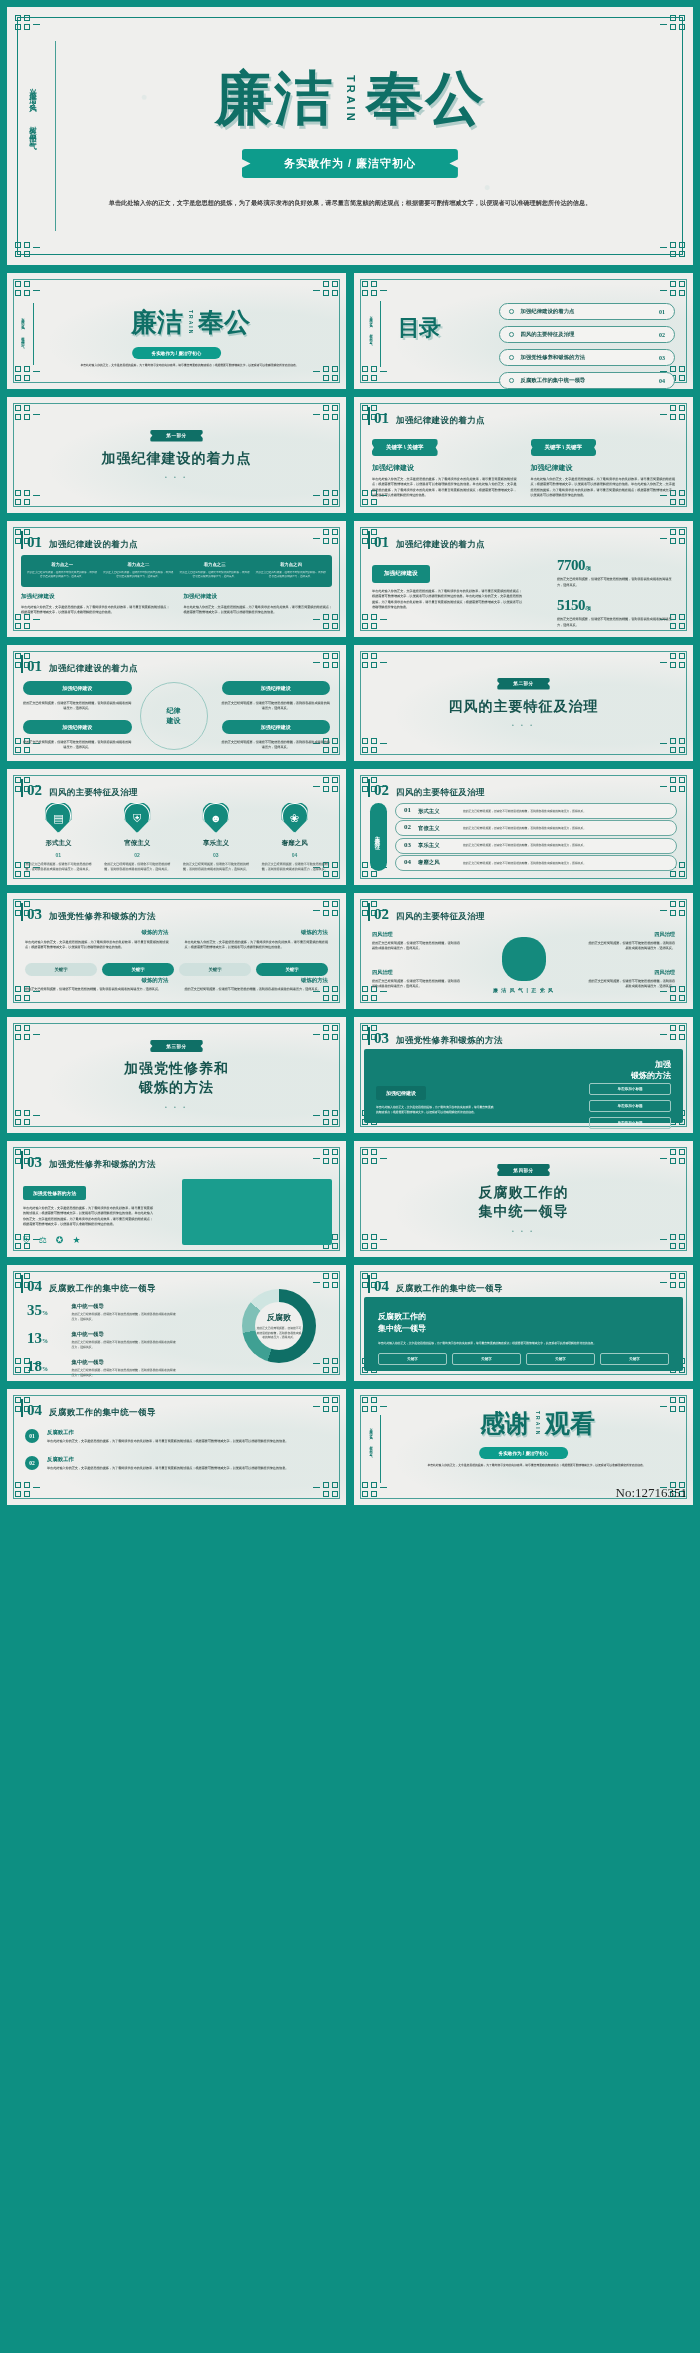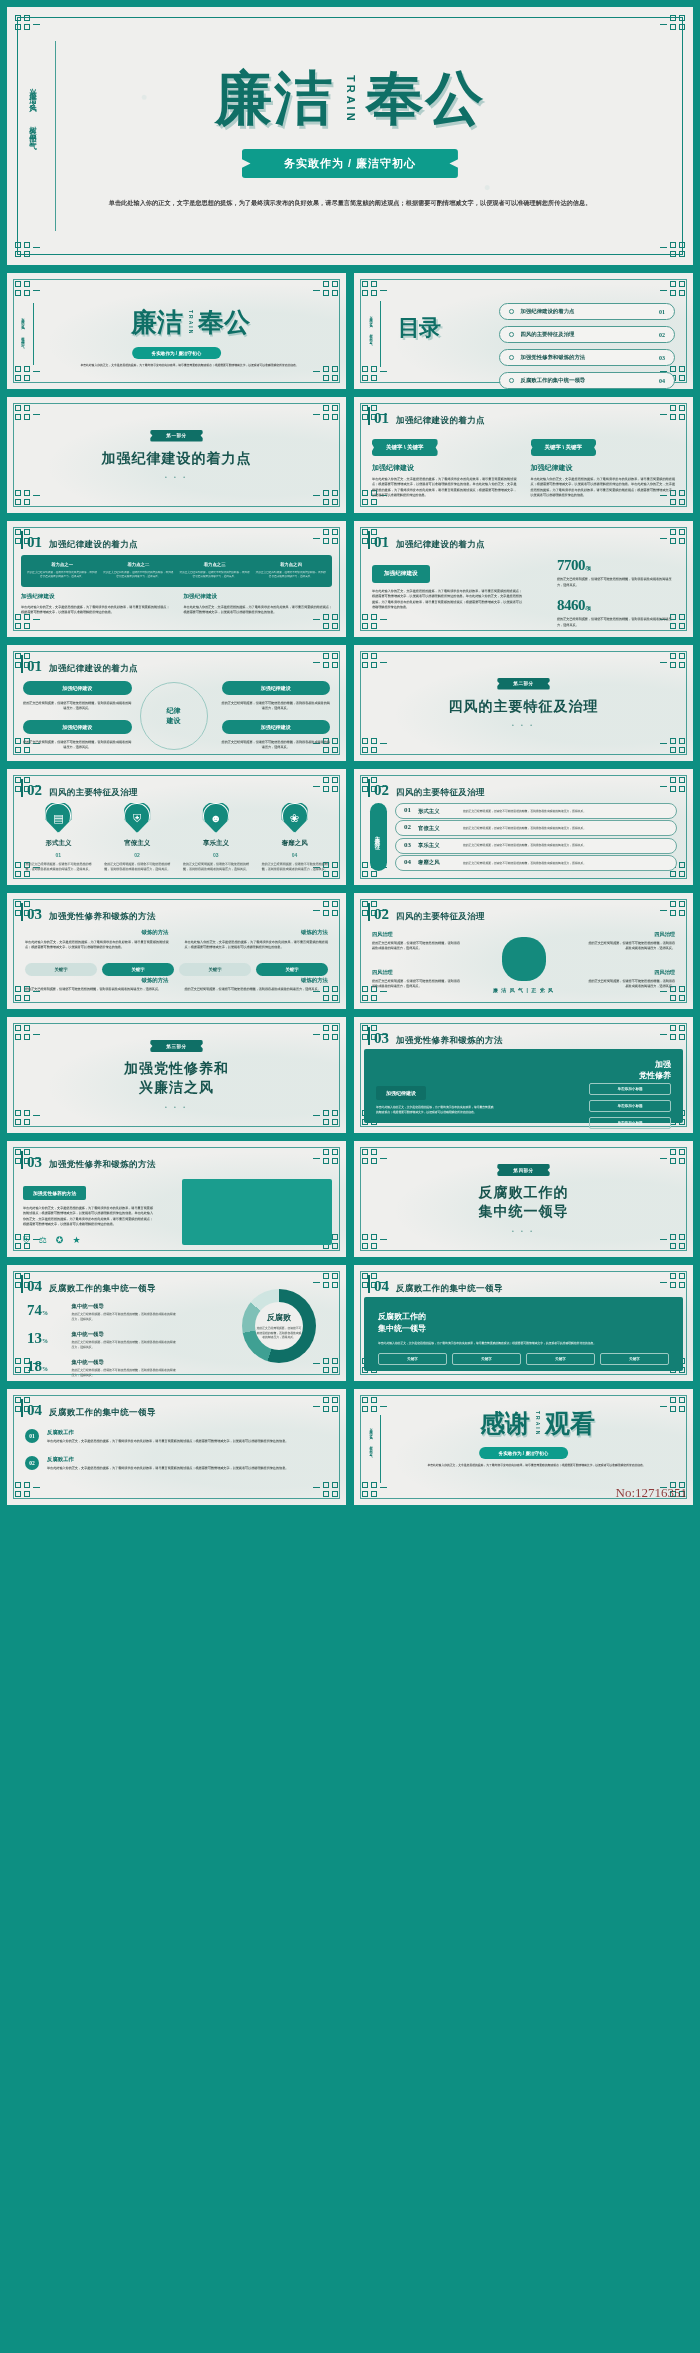--- a/index.html
+++ b/index.html
@@ -182,21 +182,21 @@
   .kchip { flex:1; background:#148a7d; color:#fff; font-size:4.4px; font-weight:800;
            text-align:center; padding:4px 0; border-radius:10px; }
   .kchip.lite { background:#cfe0dd; color:#19635b; }
 
   .num-badge {
     width:14px; height:14px; border-radius:50%; background:#148a7d; color:#fff;
     font-size:5.5px; font-weight:900; display:flex; align-items:center; justify-content:center;
     font-family:"Liberation Serif",serif; flex:0 0 auto;
   }
   .wm-text {
-    position:absolute; right:6px; bottom:4px; font-size:13px; color:#7f1d1d;
+    position:absolute; right:6px; bottom:4px; font-size:13px; color:#000000;
     font-family:"Liberation Serif",serif; opacity:.85; letter-spacing:0;
   }
   .blob {
     width:44px; height:44px; background:#148a7d;
     border-radius:45% 45% 45% 45% / 45% 45% 45% 45%;
   }
 </style>
 </head>
 <body>
 
@@ -539,21 +539,21 @@
       <div style="position:absolute;left:18px;top:40px;width:150px;">
         <div style="background:#148a7d;color:#fff;font-size:5.6px;font-weight:800;padding:5px 12px;border-radius:3px;display:inline-block;">加强纪律建设</div>
         <div class="mini-body" style="margin-top:6px;">单击此处输入你的正文，文字是您思想的提炼，为了最终演示发布的良好效果，请尽量言简意赅的阐述观点；根据需要可酌情增减文字，以便观者可以准确理解您所传达的信息。单击此处输入你的正文，文字是您思想的提炼，为了最终演示发布的良好效果，请尽量言简意赅的阐述观点；根据需要可酌情增减文字，以便观者可以准确理解您所传达的信息。</div>
       </div>
       <div style="position:absolute;right:16px;top:36px;width:120px;">
         <div style="margin-bottom:9px;">
           <div class="stat-num"><span>7700</span><small>/项</small></div>
           <div class="stat-desc">您的正文已经简明扼要，但请您不可能使思想的精髓，否则很容易造成观者的阅读压力，适得其反。</div>
         </div>
         <div style="margin-bottom:9px;">
-          <div class="stat-num"><span>8460</span><small>/项</small></div>
+          <div class="stat-num"><span>5150</span><small>/项</small></div>
           <div class="stat-desc">您的正文已经简明扼要，但请您不可能使思想的精髓，否则很容易造成观者的阅读压力，适得其反。</div>
         </div>
         <div>
           <div class="stat-num"><span>85</span></div>
 
         </div>
       </div>
     </div>
 
     <div class="tile">
@@ -924,21 +924,21 @@
       <div class="orn br">
           <span class="a"></span>
           <span class="b"></span>
           <span class="c"></span>
           <span class="d"></span>
           <span class="e"></span>
         </div>
       <div class="sec-center">
         <div class="sec-tag">第三部分</div>
         <div class="sec-title" style="white-space:pre-line;">加强党性修养和
-兴廉洁之风</div>
+锻炼的方法</div>
         <div class="sec-dots">• • •</div>
       </div>
     </div>
 
     <div class="tile">
       <div class="frame"></div>
         <div class="wm"></div>
       <div class="orn tl">
           <span class="a"></span>
           <span class="b"></span>
@@ -967,21 +967,21 @@
           <span class="d"></span>
           <span class="e"></span>
         </div>
       <div class="shead-bar"></div>
       <div class="shead">
         <span class="num">03</span>
         <span class="ttl">加强党性修养和锻炼的方法</span>
       </div>
       <div style="position:absolute;left:10px;right:10px;top:32px;bottom:10px;background:#137f74;border-radius:2px;"></div>
       <div style="position:absolute;right:22px;top:42px;text-align:right;font-size:8px;font-weight:900;color:#fff;line-height:1.4;white-space:pre-line;">加强
-党性修养</div>
+锻炼的方法</div>
       <div style="position:absolute;left:22px;top:64px;width:120px;">
         <div style="background:#0f6f66;color:#fff;font-size:5px;font-weight:800;padding:4px 10px;border-radius:2px;display:inline-block;">加强纪律建设</div>
         <div style="font-size:2.8px;line-height:1.75;color:#cfe5e1;font-weight:700;margin-top:5px;">单击此处输入你的正文，文字是您思想的提炼，为了最终演示发布的良好效果，请尽量言简意赅的阐述观点；根据需要可酌情增减文字，以便观者可以准确理解您所传达的信息。</div>
       </div>
       <div style="position:absolute;right:22px;top:66px;width:82px;display:flex;flex-direction:column;gap:5px;">
         <div style="border:1px solid #9ccac3;color:#eafaf7;font-size:3.6px;font-weight:700;text-align:center;padding:3px 0;border-radius:2px;">单击添加小标题</div>
         <div style="border:1px solid #9ccac3;color:#eafaf7;font-size:3.6px;font-weight:700;text-align:center;padding:3px 0;border-radius:2px;">单击添加小标题</div>
         <div style="border:1px solid #9ccac3;color:#eafaf7;font-size:3.6px;font-weight:700;text-align:center;padding:3px 0;border-radius:2px;">单击添加小标题</div>
       </div>
     </div>
@@ -1105,21 +1105,21 @@
           <span class="d"></span>
           <span class="e"></span>
         </div>
       <div class="shead-bar"></div>
       <div class="shead">
         <span class="num">04</span>
         <span class="ttl">反腐败工作的集中统一领导</span>
       </div>
       <div style="position:absolute;left:20px;top:38px;width:150px;">
         <div class="pct-row">
-          <div class="pct-num"><span>74</span><small>%</small></div>
+          <div class="pct-num"><span>35</span><small>%</small></div>
           <div>
             <div class="pct-t">集中统一领导</div>
             <div class="pct-d">您的正文已经简明扼要，但请您不可能使思想的精髓，否则很容易造成观者的阅读压力，适得其反。</div>
           </div>
         </div>
         <div class="pct-row">
           <div class="pct-num"><span>13</span><small>%</small></div>
           <div>
             <div class="pct-t">集中统一领导</div>
             <div class="pct-d">您的正文已经简明扼要，但请您不可能使思想的精髓，否则很容易造成观者的阅读压力，适得其反。</div>

